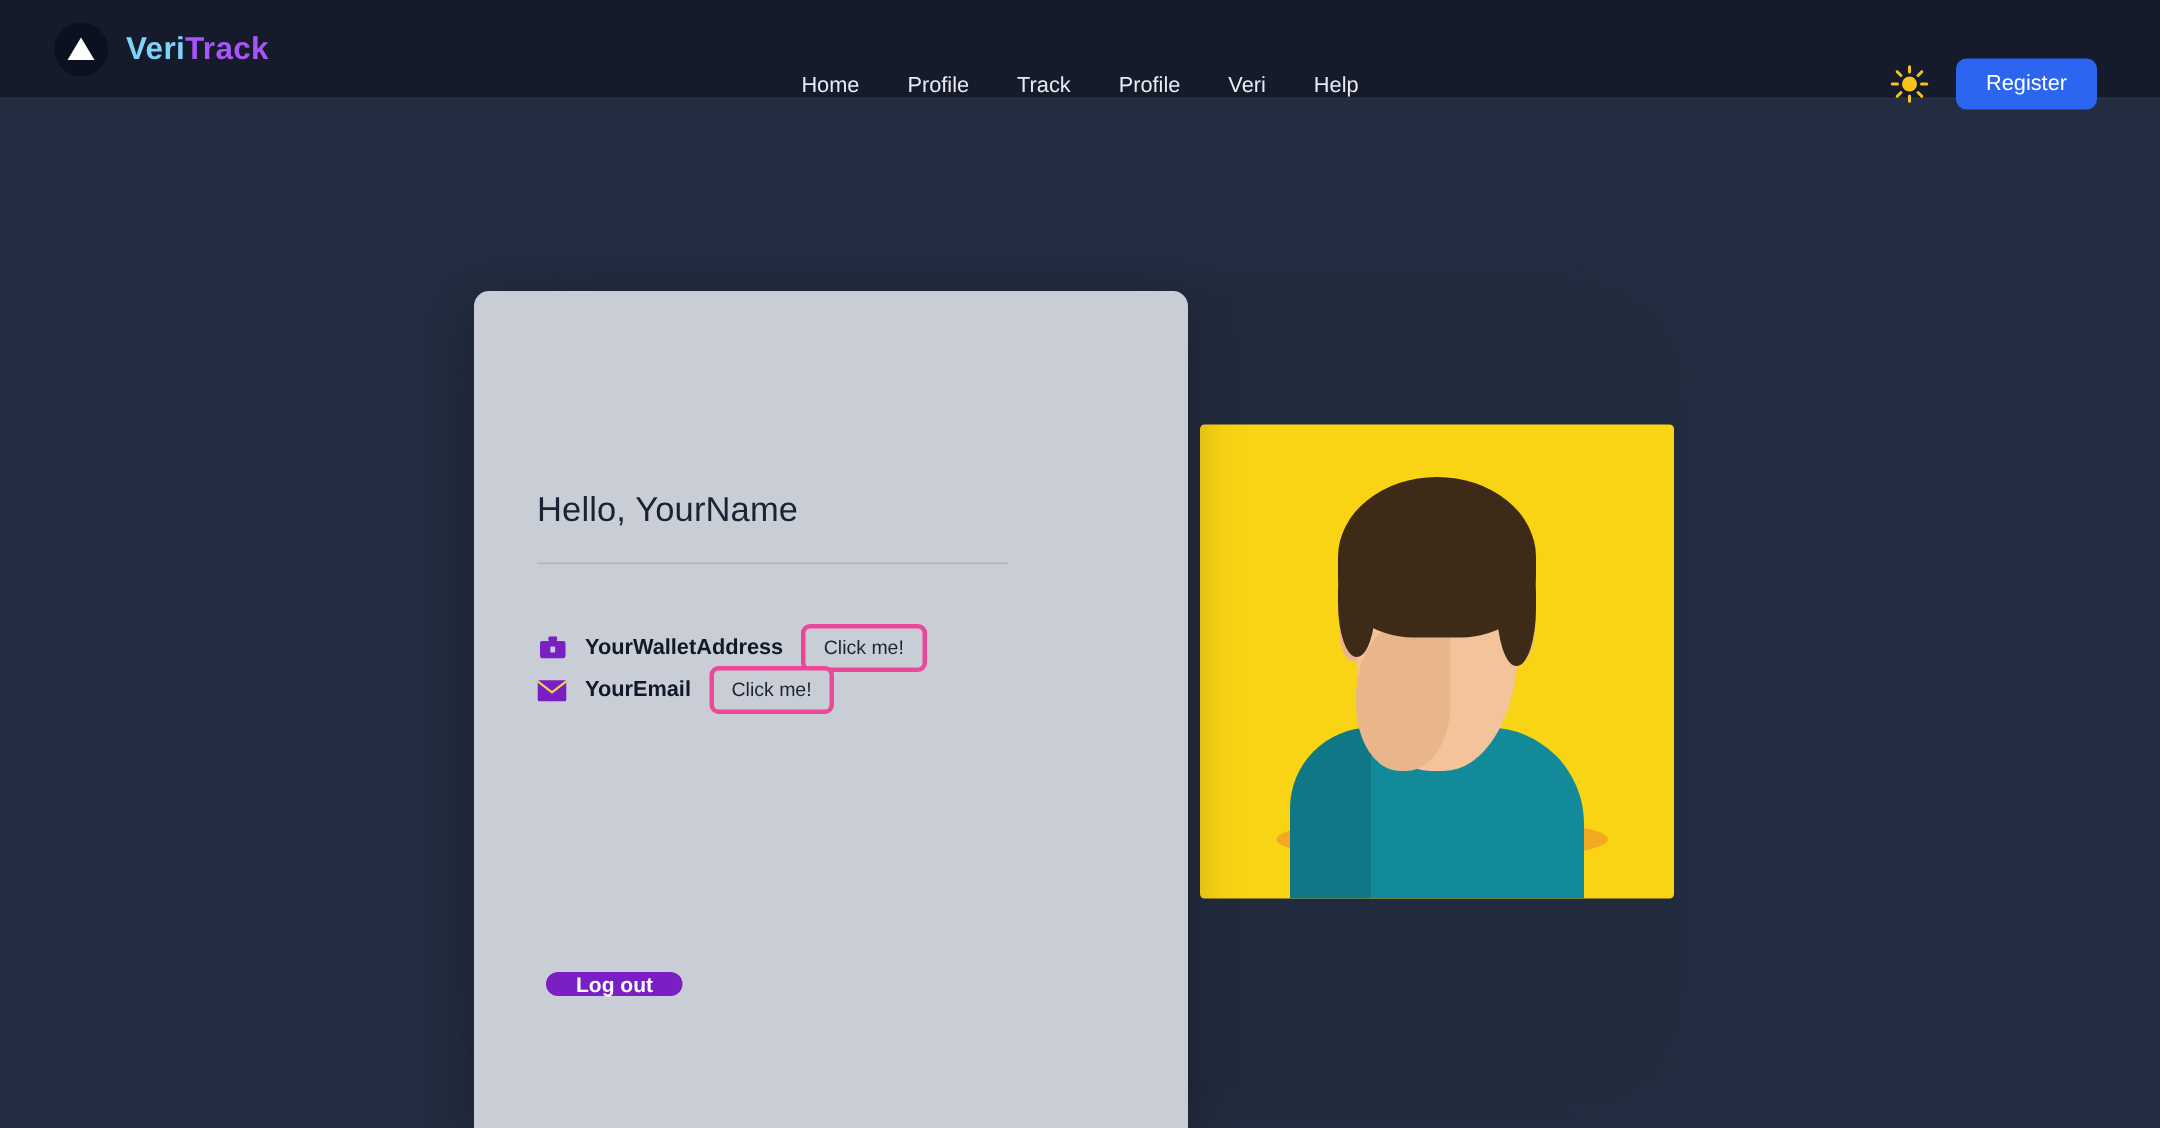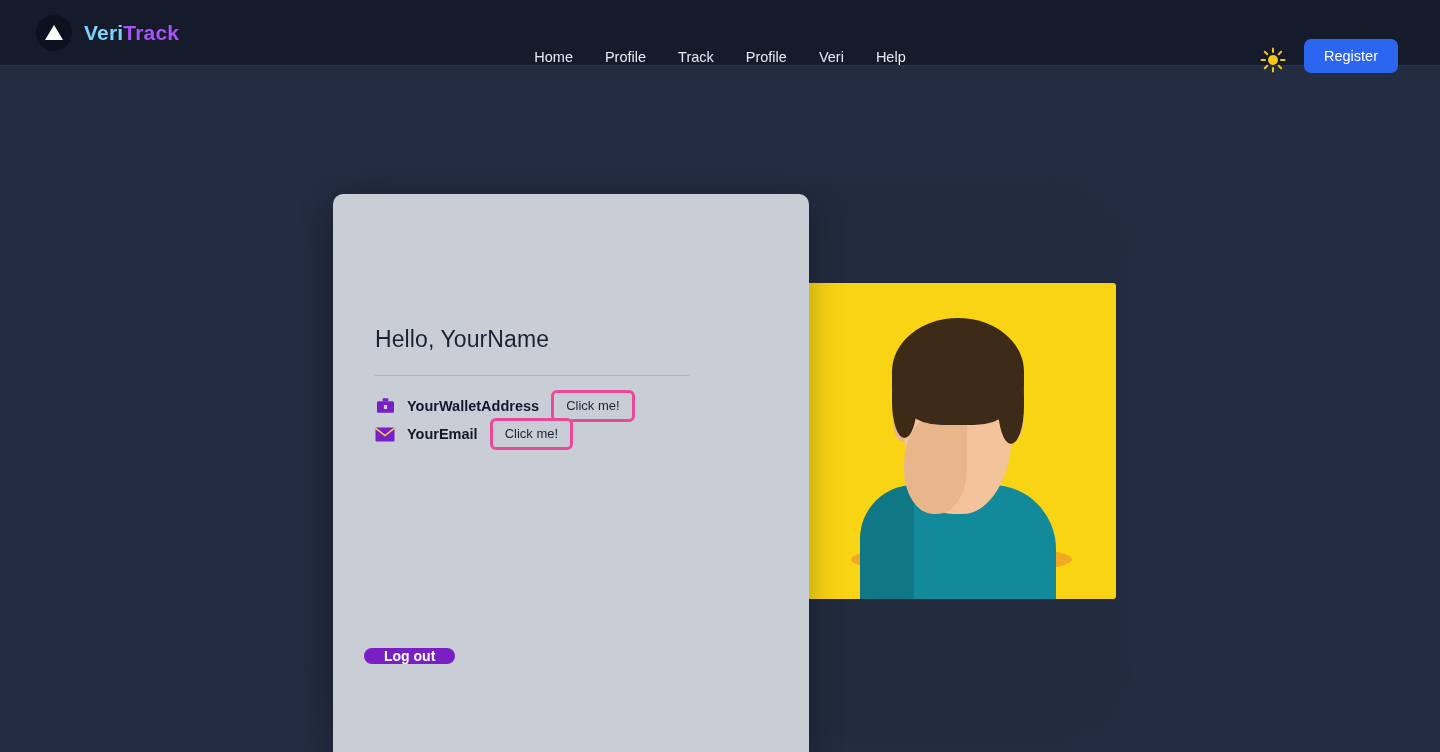--- a/index.html
+++ b/index.html
@@ -76,21 +76,21 @@
     text-decoration: none;
     padding: 6px 16px;
     white-space: nowrap;
     cursor: pointer;
   }
 
   .header-right {
     position: absolute;
     right: 42px;
     display: flex;
-    align-items: flex-end;
+    align-items: center;
     gap: 18px;
     margin-top: 47px;
   }
 
   .theme-toggle {
     width: 26px; height: 26px;
     position: relative;
     cursor: pointer;
     display: inline-block;
   }
@@ -126,21 +126,21 @@
     width: 800px;
     height: 545px;
     border-radius: 70px;
     background: #222b3e;
     filter: blur(6px);
   }
 
   
   #profile-card {
     position: absolute;
-    left: 333px;
+    left: 316px;
     top: 128px;
     width: 476px;
     height: 558px;
     background: #c9ced6;
     border-radius: 10px 10px 0 0;
     box-shadow: 0 10px 34px rgba(0,0,0,0.28);
     z-index: 6;
   }
 
   .card-inner {
@@ -163,21 +163,21 @@
     margin-top: 22px;
     width: 314px;
   }
 
   .info-row {
     display: flex;
     align-items: center;
     gap: 12px;
     height: 28px;
   }
-  .row-wallet  { margin-top: 16px; }
+  .row-wallet  { margin-top: 42px; }
   .row-email   { }
   .row-type    { margin-top: 51px; }
 
   .row-icon {
     width: 20px;
     height: 20px;
     flex: 0 0 20px;
     display: flex;
     align-items: center;
     justify-content: center;

